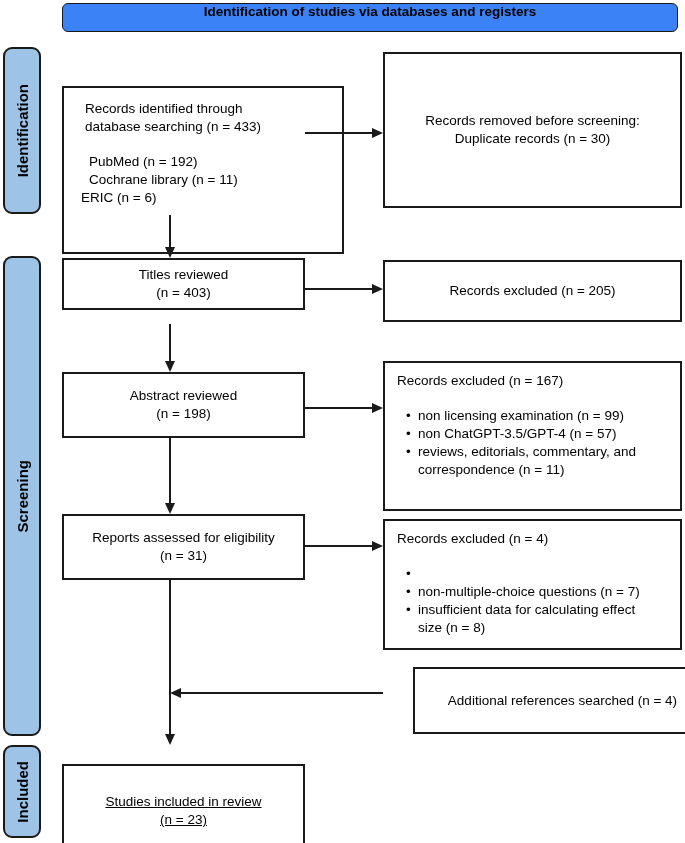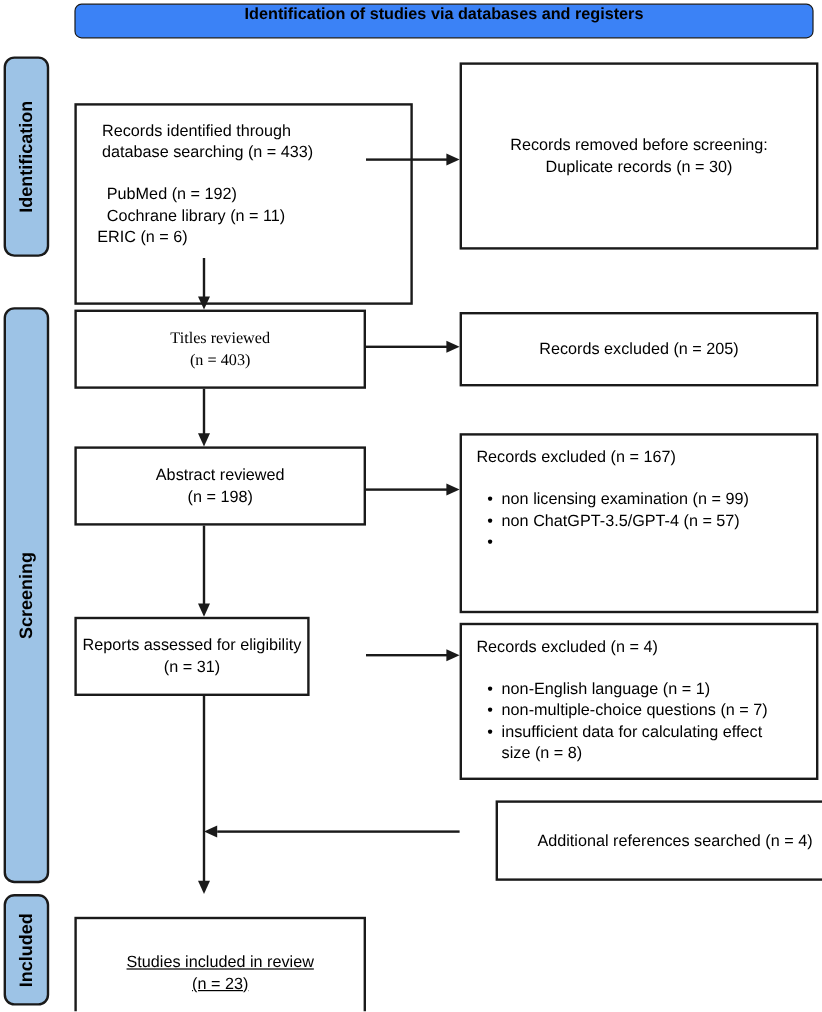--- a/index.html
+++ b/index.html
@@ -86,21 +86,21 @@
     <div class="ind-src">PubMed (n = 192)</div>
     <div class="ind-src">Cochrane library (n = 11)</div>
     <div class="ind-src-eric">ERIC (n = 6)</div>
   </div>
 
   <div class="box center" style="left:383px;top:52px;width:299px;height:156px;">
     <span>Records removed before screening:
 Duplicate records (n = 30)</span>
   </div>
 
-  <div class="box center" style="left:62px;top:258px;width:243px;height:66px;font-family:Liberation Serif, serif;">
+  <div class="box center" style="left:62px;top:258px;width:243px;height:52px;">
     <span>Titles reviewed
 (n = 403)</span>
   </div>
 
   <div class="box center" style="left:383px;top:260px;width:299px;height:62px;">
     <span>Records excluded (n = 205)</span>
   </div>
 
   <div class="box center" style="left:62px;top:372px;width:243px;height:66px;">
     <span>Abstract reviewed
@@ -112,33 +112,34 @@
     <div class="bullet-row">
       <span class="bullet-dot">•</span>
       <span class="bullet-text">non licensing examination (n = 99)</span>
     </div>
     <div class="bullet-row">
       <span class="bullet-dot">•</span>
       <span class="bullet-text">non ChatGPT-3.5/GPT-4 (n = 57)</span>
     </div>
     <div class="bullet-row">
       <span class="bullet-dot">•</span>
+      <span class="bullet-text">reviews, editorials, commentary, and
+correspondence (n = 11)</span>
     </div>
   </div>
 
-  <div class="box center" style="left:62px;top:514px;width:196px;height:66px;">
+  <div class="box center" style="left:62px;top:514px;width:243px;height:66px;">
     <span>Reports assessed for eligibility
 (n = 31)</span>
   </div>
 
   <div class="box bul-box" style="left:383px;top:519px;width:299px;height:131px;">
     <div class="bul-head">Records excluded (n = 4)</div>
     <div class="bullet-row">
       <span class="bullet-dot">•</span>
-      <span class="bullet-text">non-English language (n = 1)</span>
     </div>
     <div class="bullet-row">
       <span class="bullet-dot">•</span>
       <span class="bullet-text">non-multiple-choice questions (n = 7)</span>
     </div>
     <div class="bullet-row">
       <span class="bullet-dot">•</span>
       <span class="bullet-text">insufficient data for calculating effect
 size (n = 8)</span>
     </div>

